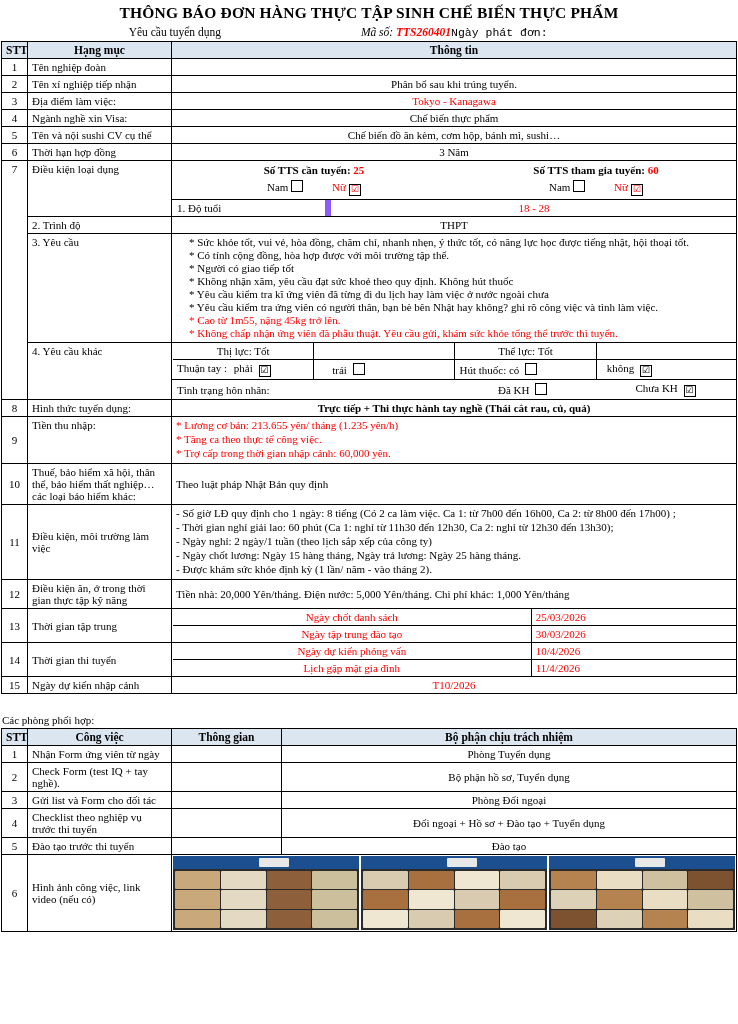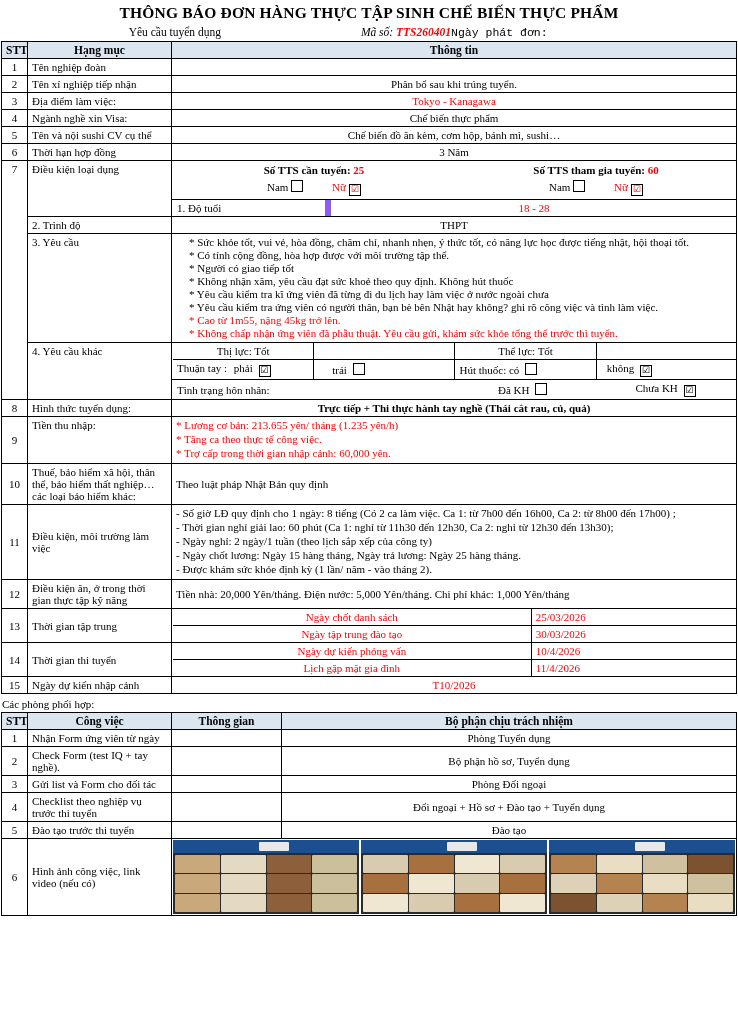--- a/index.html
+++ b/index.html
@@ -35,21 +35,21 @@
   .st3{flex:1;font-family:Liberation Mono, monospace;}
   .inner{width:100%;border-collapse:collapse;table-layout:fixed;}
   .inner td{border:1px solid #000;padding:2px 4px;}
   .inner.noborder td{border:none;}
   .chk{
     display:inline-block;width:10px;height:10px;border:1px solid #000;
     vertical-align:-1px;margin-left:3px;text-align:center;line-height:9px;font-size:9px;
   }
   .req p{margin:0 0 1px 13px;}
   .lst p{margin:0 0 2px 0;}
-  .note{margin:4px 0 2px 2px;font-size:11px;}
+  .note{margin:20px 0 2px 2px;font-size:11px;}
   .imgrow td{padding:0;}
   .photo{
     height:74px;background:#2b2b2b;position:relative;overflow:hidden;
   }
   .photo .bar{
     position:absolute;top:0;left:0;right:0;height:13px;background:#1c4f8f;
   }
   .photo .bar::after{
     content:"";position:absolute;left:46%;top:2px;width:30px;height:9px;background:#e8e8e8;border-radius:1px;
   }

